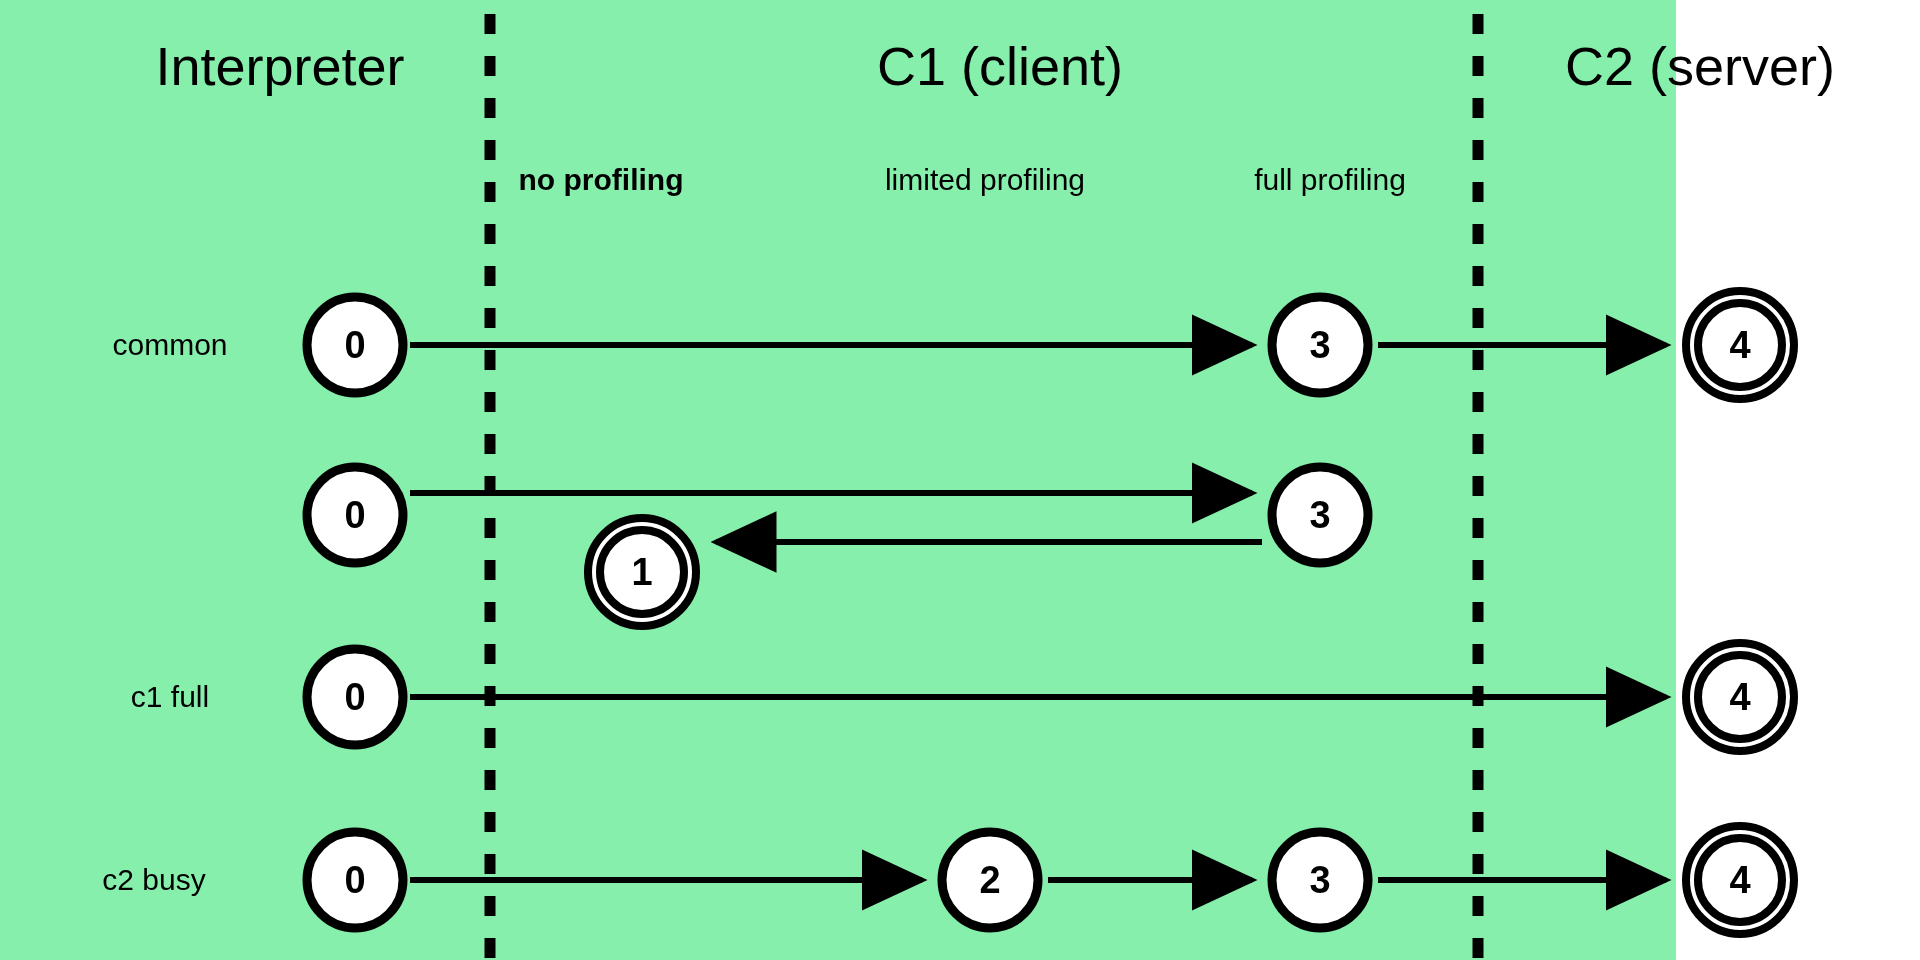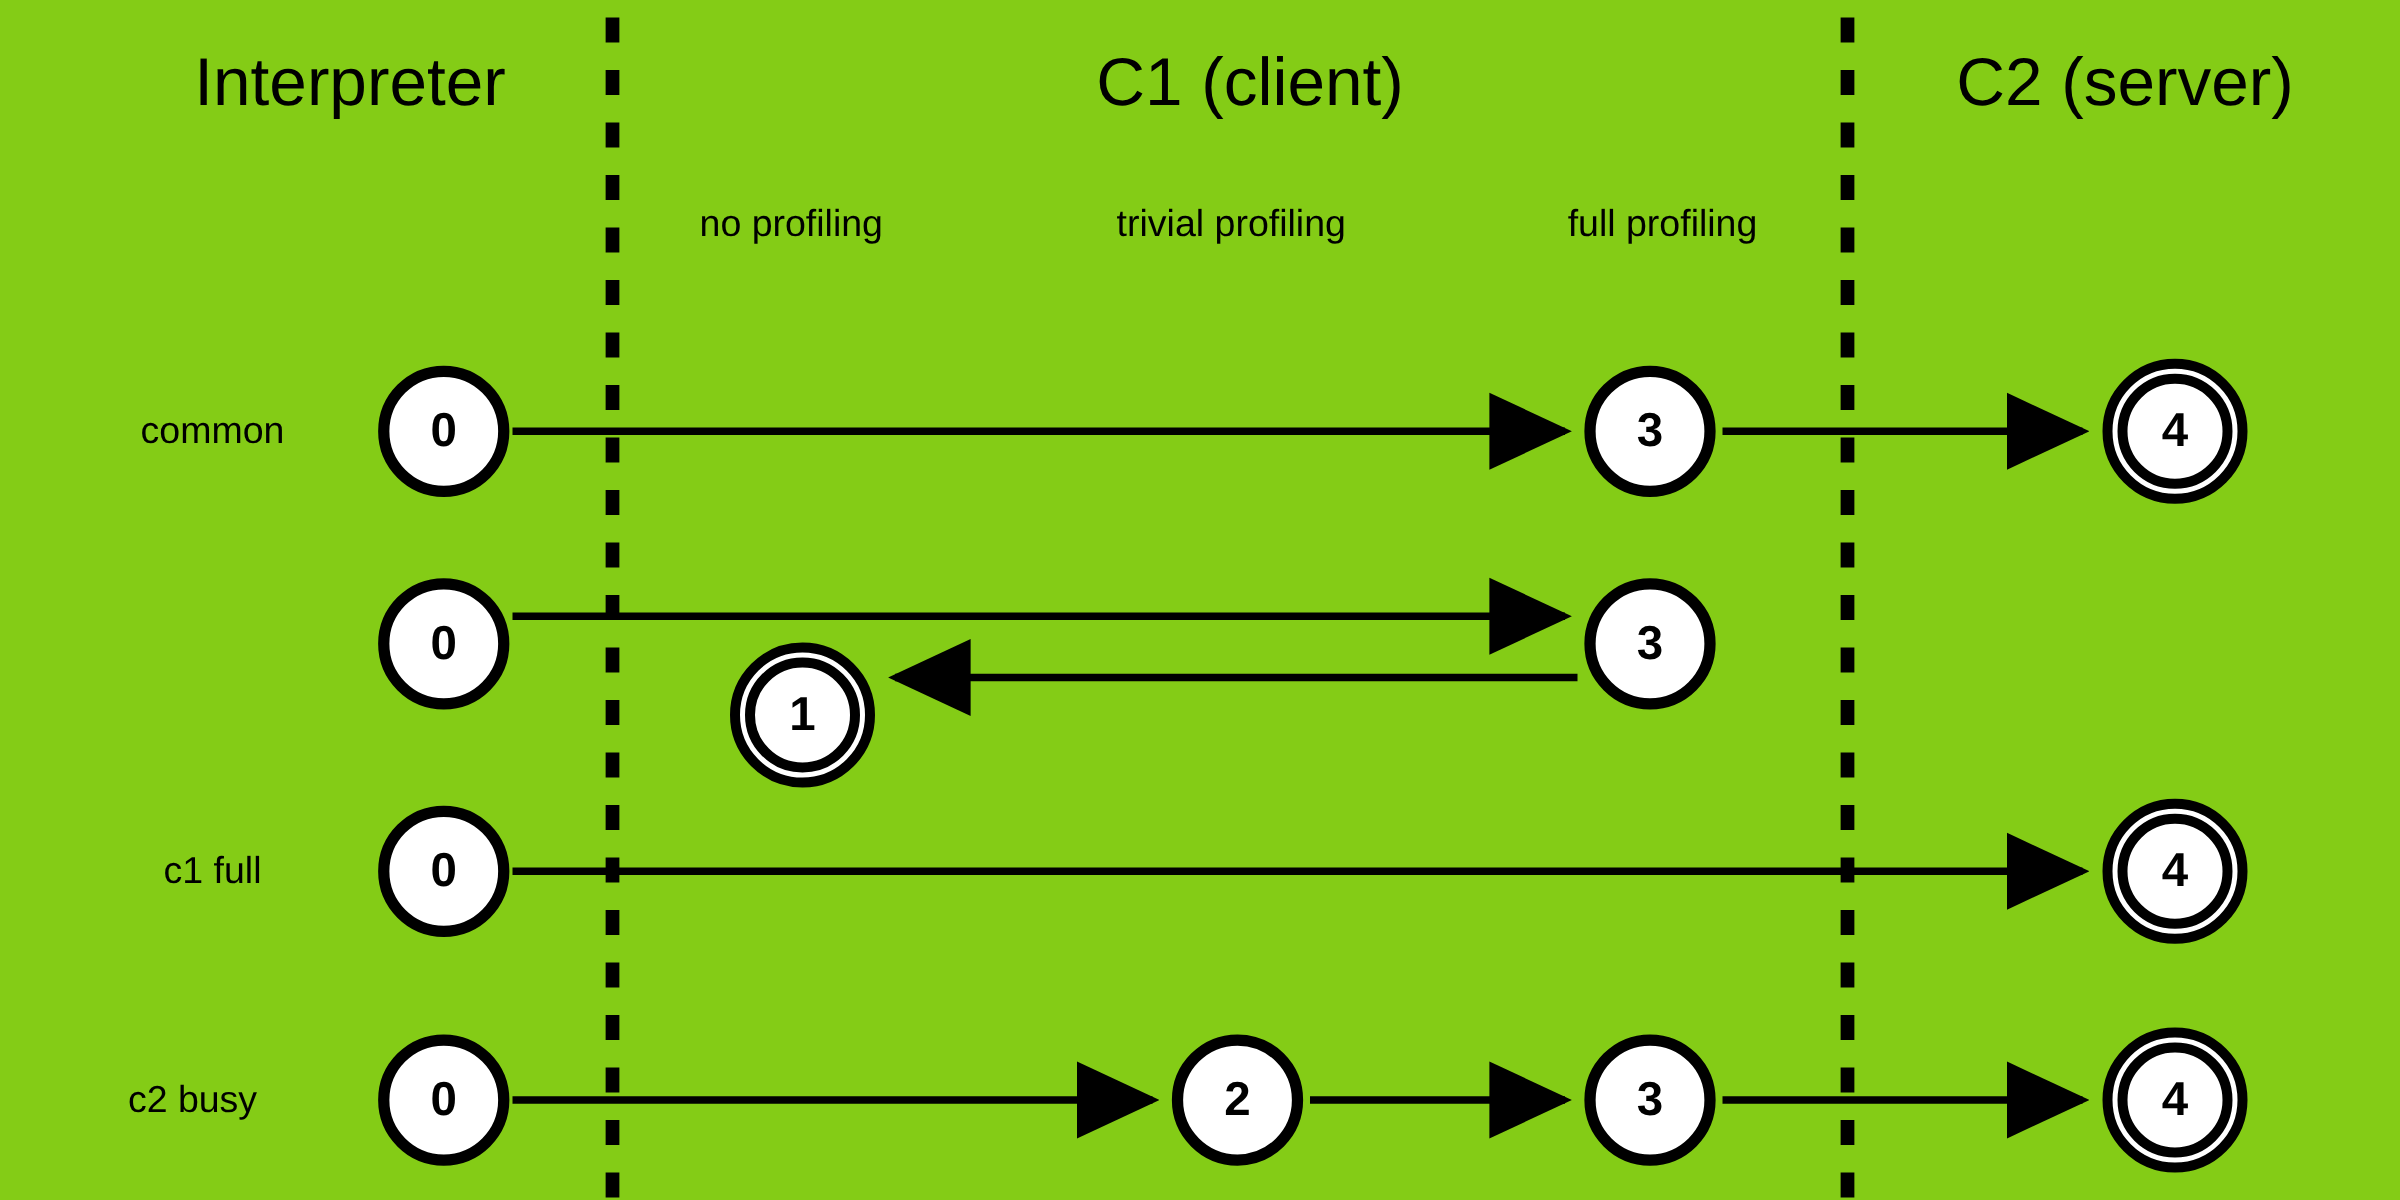--- a/index.html
+++ b/index.html
@@ -1,39 +1,39 @@
 <!DOCTYPE html>
 <html><head>
 <meta charset="utf-8">
 <style>
   html,body{margin:0;padding:0;background:#ffffff;}
   body{width:1920px;height:960px;overflow:hidden;
        font-family:"Liberation Sans","DejaVu Sans",sans-serif;color:#000;}
-  #stage{position:relative;width:1920px;height:960px;background:#84cc16;}
+  #stage{position:relative;width:1676px;height:960px;background:#86efac;}
   svg.layer{position:absolute;left:0;top:0;width:1920px;height:960px;}
   .hdr{position:absolute;font-size:54px;font-weight:400;color:#000;white-space:nowrap;
        transform:translateX(-50%);letter-spacing:0px;}
   .sublbl{position:absolute;font-size:30px;font-weight:400;color:#000;white-space:nowrap;
           transform:translateX(-50%);}
   .rowlbl{position:absolute;font-size:30px;font-weight:400;color:#000;white-space:nowrap;
           transform:translate(-50%,-50%);text-align:center;line-height:1.45;margin-left:40px;}
   .nodenum{font-family:"Liberation Sans","DejaVu Sans",sans-serif;
            font-size:38px;font-weight:700;fill:#000;}
 </style>
 </head>
 <body>
 
 <div id="stage">
 
   <div class="hdr" style="left:280px;top:35px;">Interpreter</div>
   <div class="hdr" style="left:1000px;top:35px;text-align:right;">C1 (client)</div>
   <div class="hdr" style="left:1700px;top:35px;">C2 (server)</div>
 
-  <div class="sublbl" style="left:633px;top:163px;">no profiling</div>
-  <div class="sublbl" style="left:985px;top:163px;">trivial profiling</div>
+  <div class="sublbl" style="left:601px;top:163px;font-weight:bold;">no profiling</div>
+  <div class="sublbl" style="left:985px;top:163px;">limited profiling</div>
   <div class="sublbl" style="left:1330px;top:163px;">full profiling</div>
 
   <div class="rowlbl" style="left:130px;top:345px;">
     <div>common</div>
   </div>
   <div class="rowlbl" style="left:130px;top:697px;">
     <div>c1 full</div>
   </div>
   <div class="rowlbl" style="left:114px;top:880px;">
     <div>c2 busy</div>

